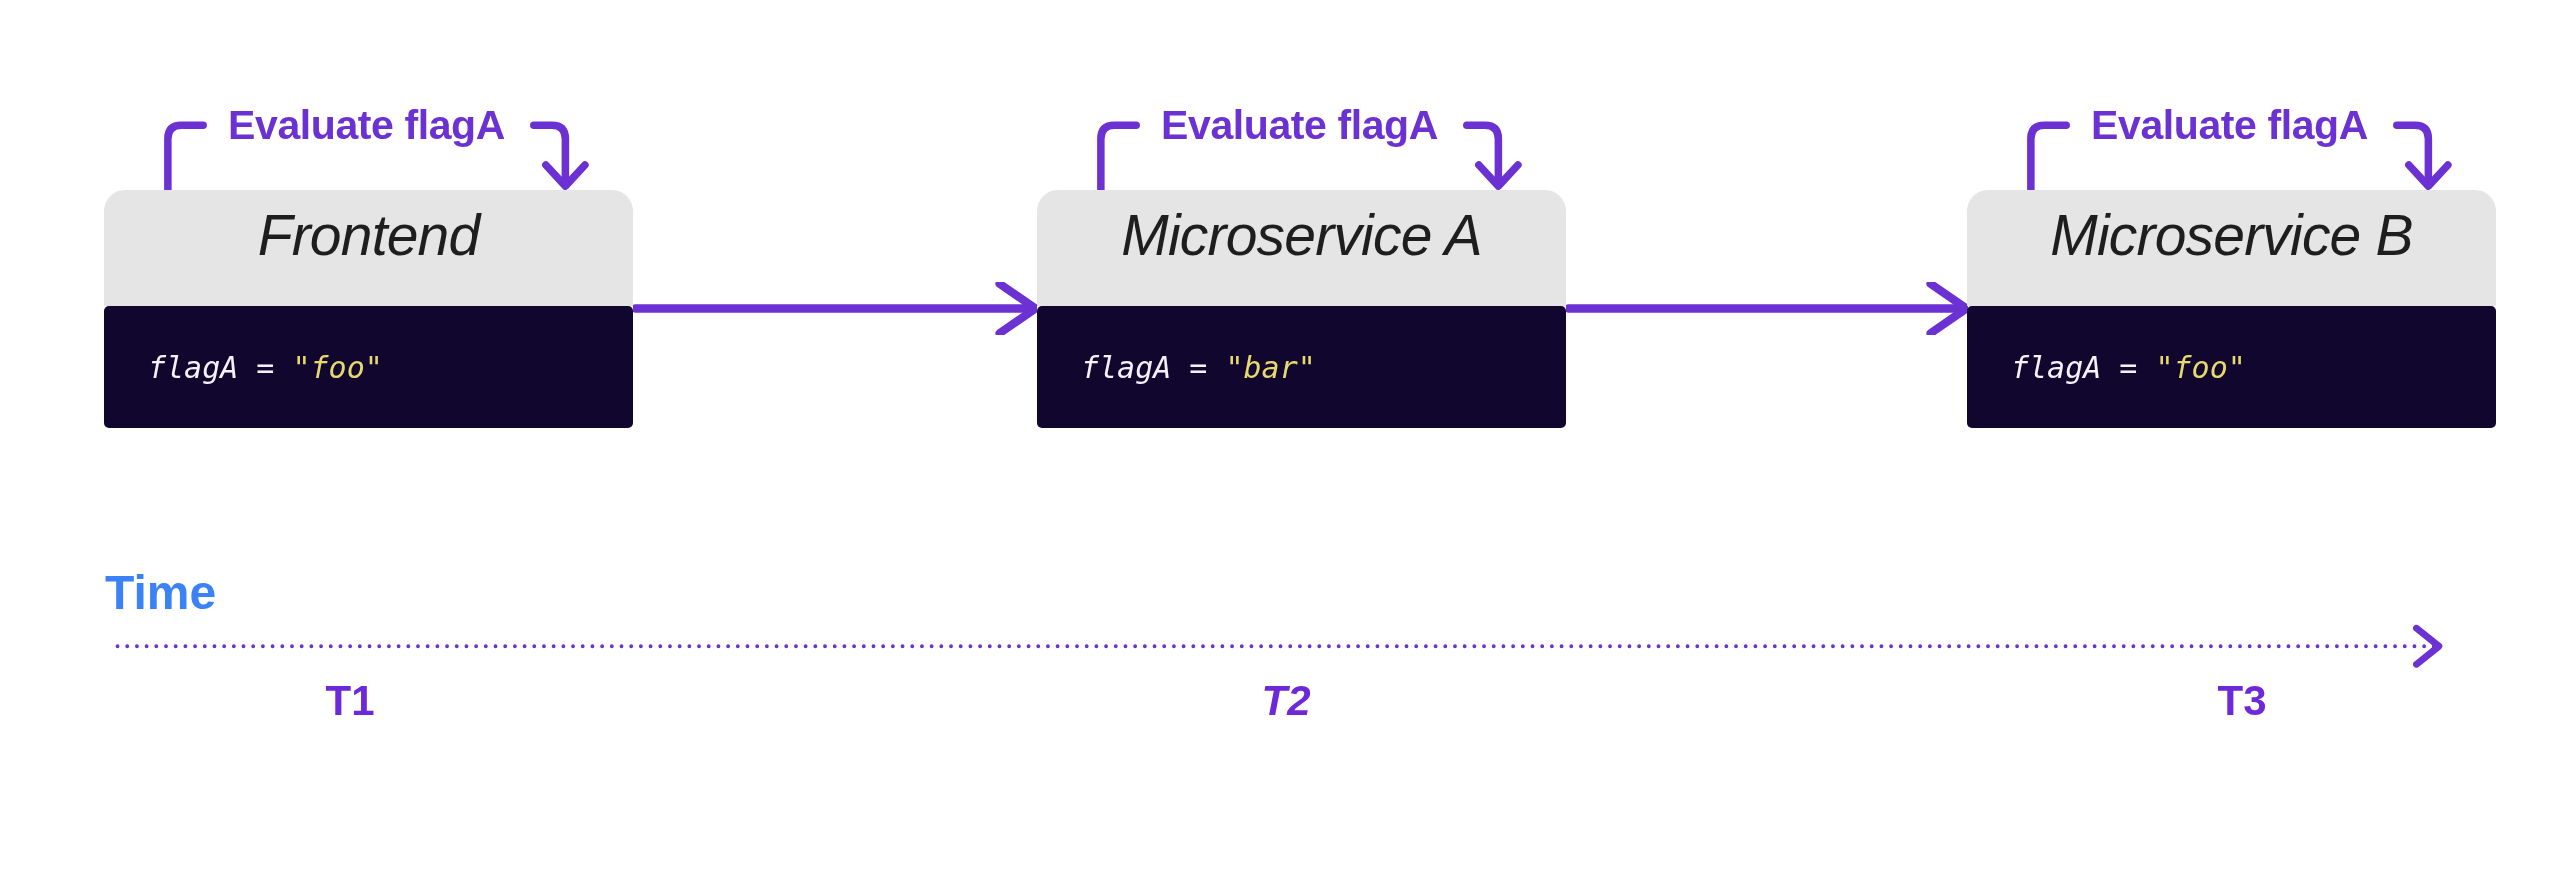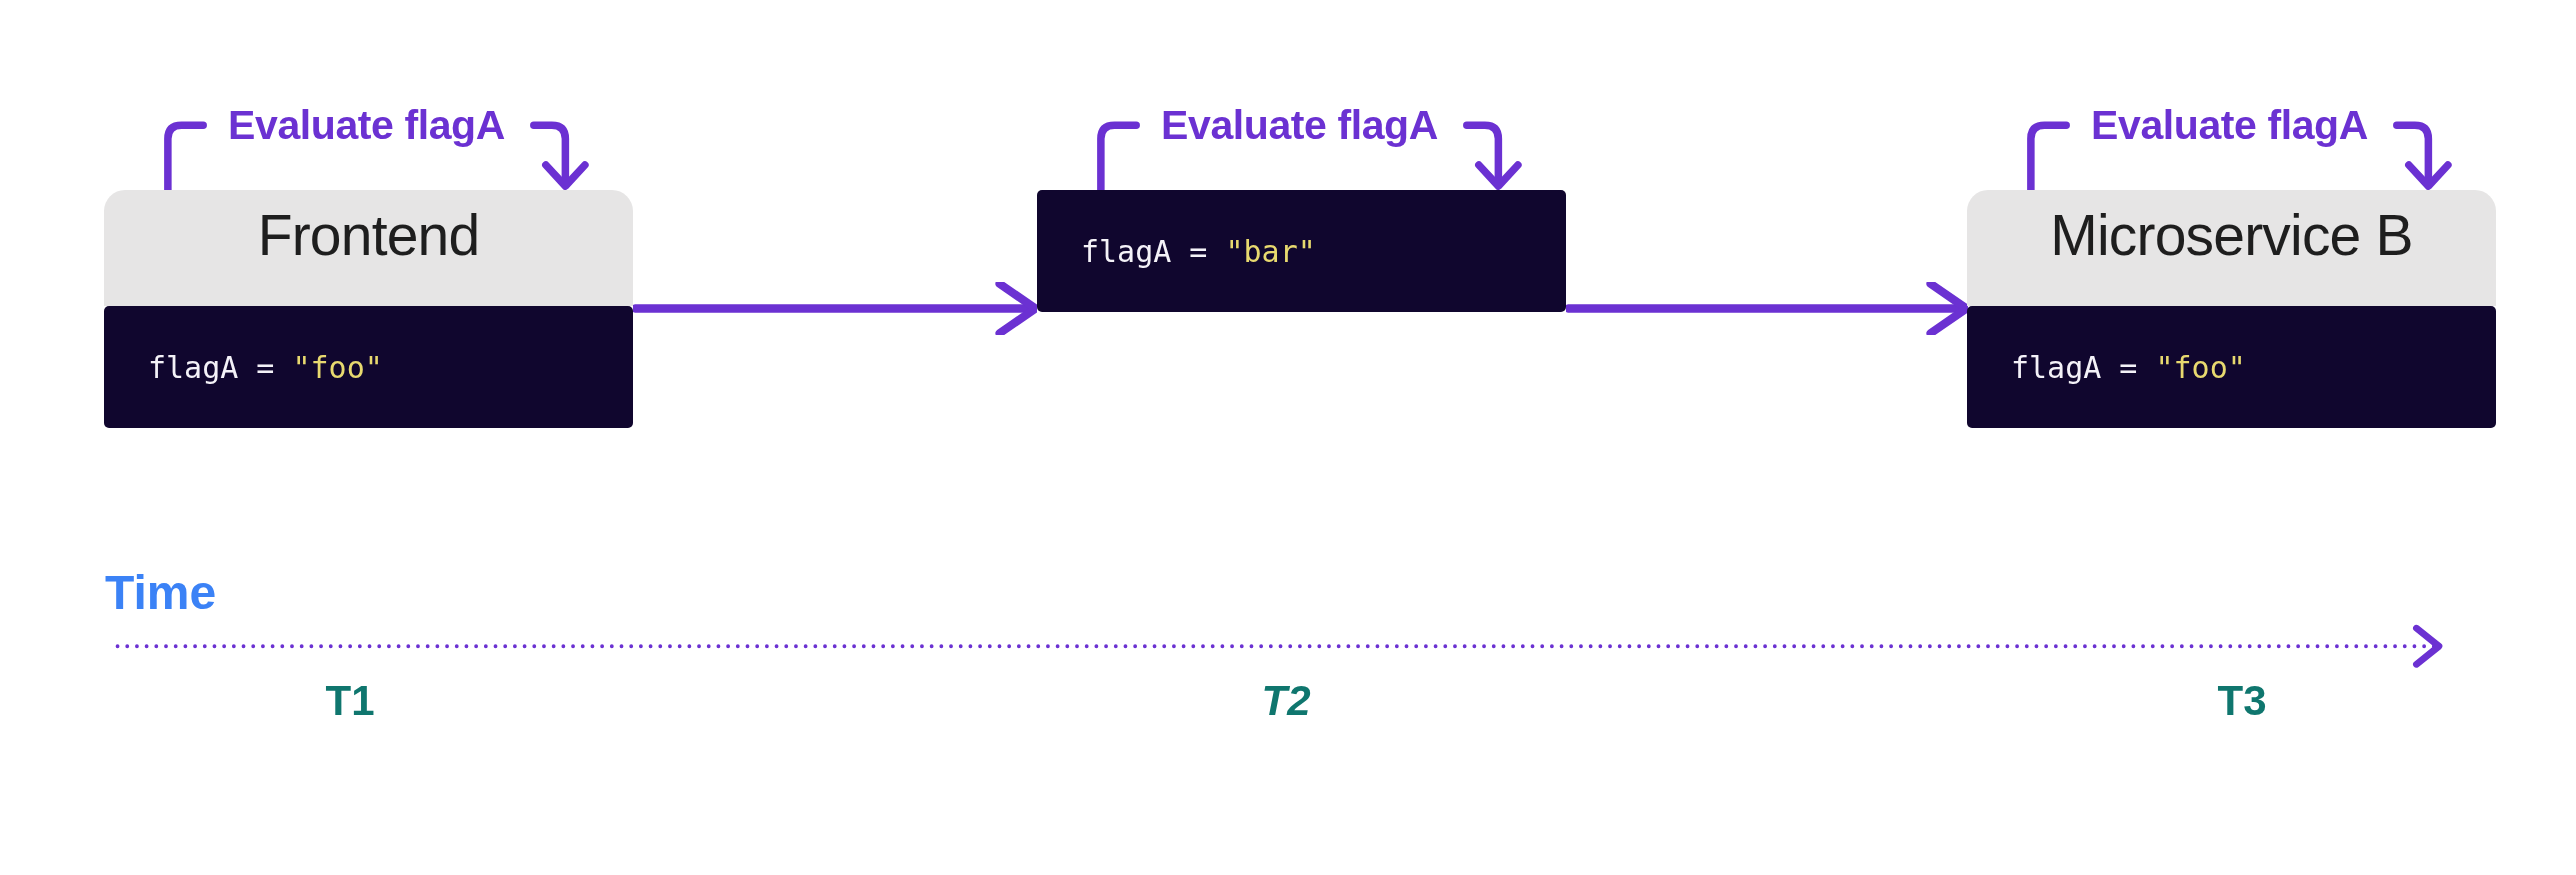--- a/index.html
+++ b/index.html
@@ -7,21 +7,21 @@
     position:relative;width:2576px;height:860px;background:#ffffff;
     overflow:hidden;font-family:"Liberation Sans",sans-serif;
   }
   .service{position:absolute;top:95px;width:529px;}
   .bracket{position:absolute;top:0;left:0;}
   .annotation{
     position:absolute;top:9.8px;left:0;width:525px;text-align:center;
     font-size:41px;font-weight:700;line-height:1;color:#6B31D2;
     letter-spacing:-0.4px;
   }
-  .box{margin-top:95px;width:100%;}
+  .box{margin-top:95px;width:100%;font-style:italic;}
   .box-header{
     height:116px;background:#E6E5E5;border-radius:21px 21px 0 0;
     display:flex;align-items:center;justify-content:center;
     padding-bottom:25.5px;box-sizing:border-box;
     font-size:57px;font-weight:400;color:#1E1E1E;letter-spacing:-0.8px;
   }
   .box-body{
     height:122px;background:#10062E;border-radius:5px;
     display:flex;align-items:center;
     padding-left:44px;box-sizing:border-box;
@@ -30,21 +30,21 @@
   }
   .code-string{color:#E8D96F;}
   .flow-arrow{position:absolute;top:282px;}
   .timeline-label{
     position:absolute;left:105px;top:569px;font-size:48px;font-weight:700;
     line-height:1;color:#3b82f6;
   }
   .timeline-svg{position:absolute;left:113px;top:622px;}
   .tick{
     position:absolute;top:680px;transform:translateX(-50%);
-    font-size:42px;font-weight:700;line-height:1;color:#0f766e;
+    font-size:42px;font-weight:700;line-height:1;color:#6d28d9;
   }
   .tick-t1{left:350px;} .tick-t2{left:1286px;font-style:italic;} .tick-t3{left:2242px;}
   .cutoff{
     position:absolute;left:50px;top:864px;width:168px;height:12px;
     background:#3355EE;border-radius:6px 6px 0 0;
   }
 </style>
 </head>
 <body>
 
@@ -75,20 +75,21 @@
   <div class="service" style="left:1037px">
     <svg class="bracket" width="529" height="95" viewBox="0 0 704 126">
       <g fill="none" stroke="#6B31D2" stroke-width="10" stroke-linecap="round" stroke-linejoin="round">
         <path d="M 85 126 L 85 58 Q 85 40 103 40 L 132 40"></path>
         <path d="M 572 40 L 596 40 Q 614 40 614 58 L 614 117"></path>
         <path d="M 588 93 L 614 121 L 640 93"></path>
       </g>
     </svg>
     <div class="annotation">Evaluate flagA</div>
     <div class="box">
+      <div class="box-header">Microservice A</div>
       <div class="box-body"><span>flagA = </span><span class="code-string">"bar"</span></div>
     </div>
   </div>
 
   <svg class="flow-arrow" style="left:1566px" width="402" height="53" viewBox="0 0 535 70">
     <g fill="none" stroke="#6B31D2" stroke-width="11" stroke-linecap="round" stroke-linejoin="round">
       <path d="M 3 35 L 525 35"></path>
       <path d="M 485 2 L 533 35 L 485 68"></path>
     </g>
   </svg>

